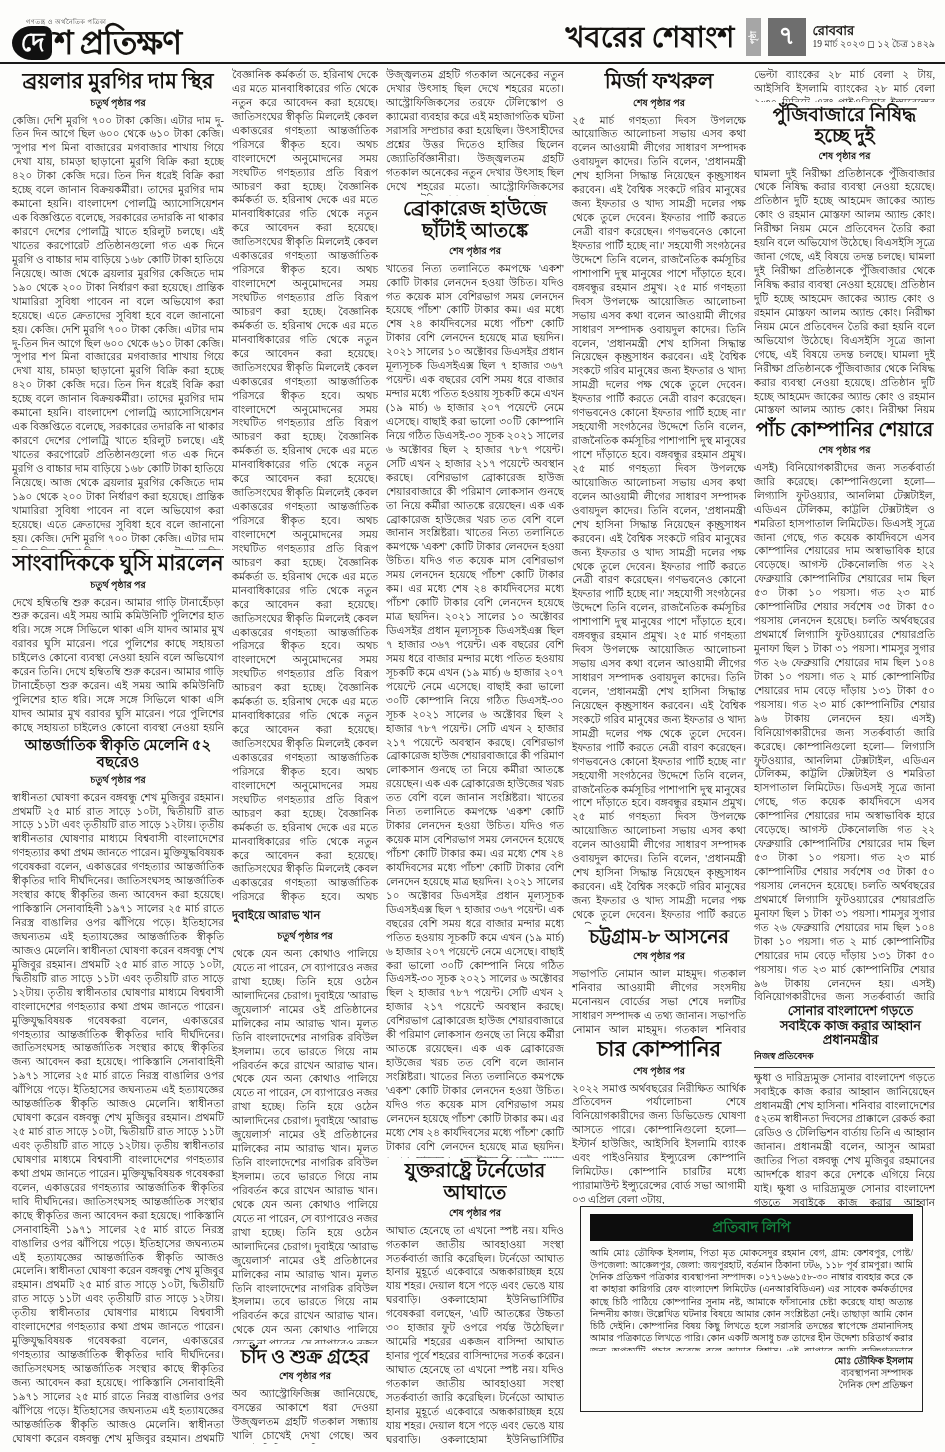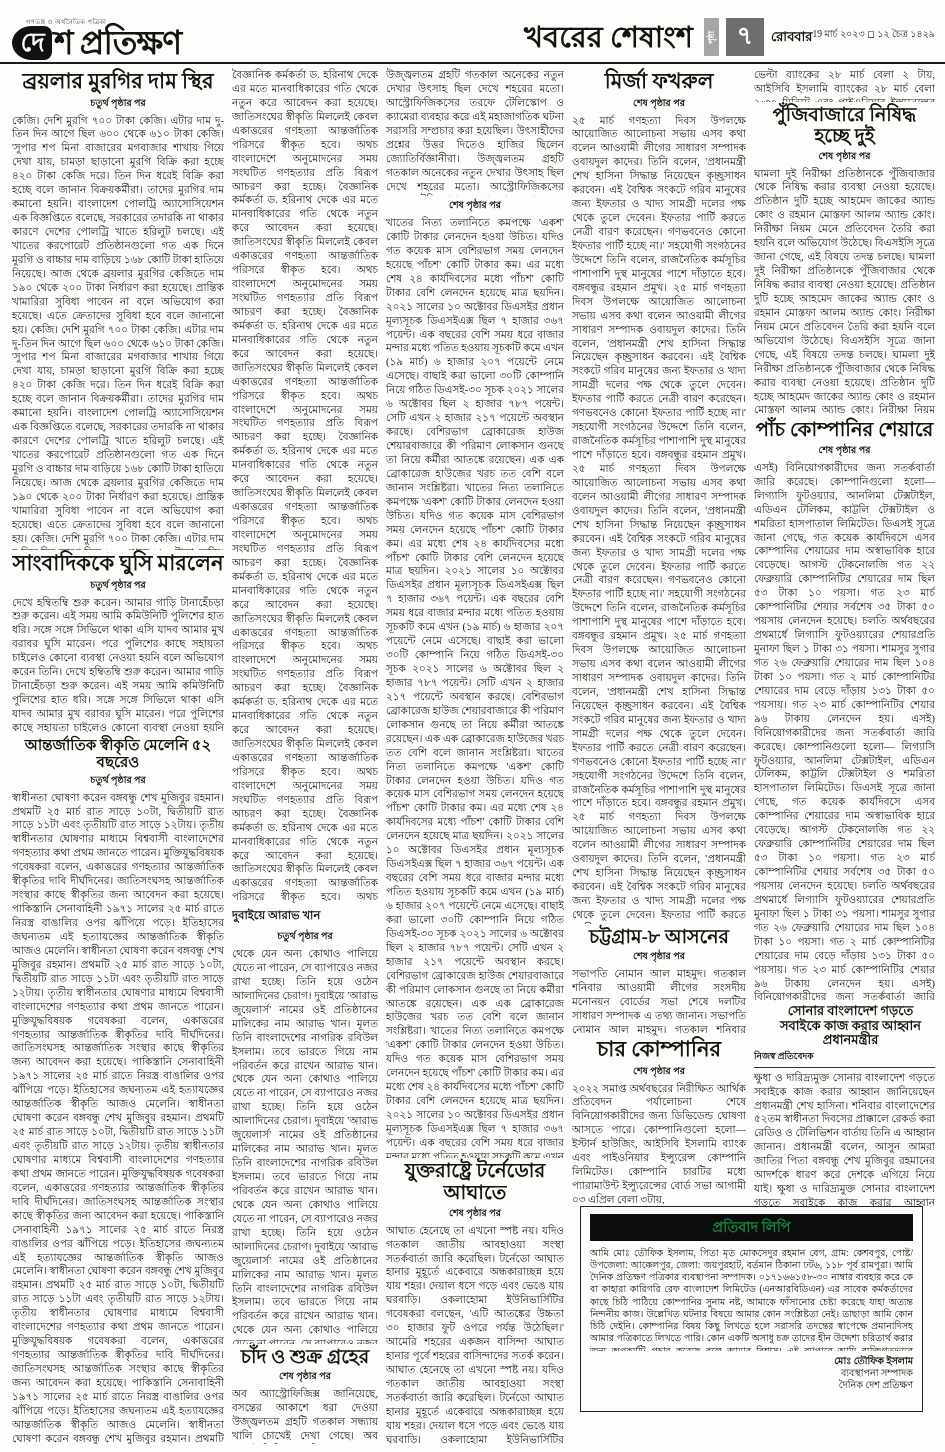--- a/index.html
+++ b/index.html
@@ -35,21 +35,21 @@
   .page-label-box{
     background:#a6a6a6;color:#fff;width:15px;height:38px;
     display:flex;align-items:center;justify-content:center;
   }
   .page-label-box span{transform:rotate(-90deg);font-size:8px;white-space:nowrap;font-weight:bold;}
   .page-num-box{
     background:#6e6e6e;color:#fff;width:38px;height:38px;
     display:flex;align-items:center;justify-content:center;
     font-size:25px;font-weight:bold;
   }
-  .dateblock{display:flex;flex-direction:row;line-height:1.25;}
+  .dateblock{display:flex;flex-direction:column;line-height:1.25;}
   .day{font-size:13px;font-weight:bold;}
   .dateline{font-size:9.5px;color:#222;}
   
   .content{
     position:relative;
     display:flex;gap:8px;
     padding:4px 10px 0 12px;
     height:1380px;box-sizing:border-box;
   }
   .col{display:flex;flex-direction:column;min-width:0;}
@@ -151,20 +151,21 @@
         <div class="kicker">শেষ পৃষ্ঠার পর</div>
         <div class="body">অব অ্যাস্ট্রোফিজিক্স জানিয়েছে, বসন্তের আকাশে ধরা দেওয়া উজ্জ্বলতম গ্রহটি গতকাল সন্ধ্যায় খালি চোখেই দেখা গেছে। অব অ্যাস্ট্রোফিজিক্স জানিয়েছে, বসন্তের আকাশে ধরা দেওয়া উজ্জ্বলতম গ্রহটি গতকাল সন্ধ্যায় খালি চোখেই দেখা গেছে।</div>
       </div>
     </div>
 
     <div class="col c3">
       <div class="seg" style="flex:0 0 128px;">
         <div class="body">উজ্জ্বলতম গ্রহটি গতকাল অনেকের নতুন দেখার উৎসাহ ছিল দেখে শহরের মতো। আস্ট্রোফিজিকসের তরফে টেলিস্কোপ ও ক্যামেরা ব্যবহার করে এই মহাজাগতিক ঘটনা সরাসরি সম্প্রচার করা হয়েছিল। উৎসাহীদের প্রশ্নের উত্তর দিতেও হাজির ছিলেন জ্যোতির্বিজ্ঞানীরা। উজ্জ্বলতম গ্রহটি গতকাল অনেকের নতুন দেখার উৎসাহ ছিল দেখে শহরের মতো। আস্ট্রোফিজিকসের তরফে টেলিস্কোপ ও ক্যামেরা ব্যবহার করে এই মহাজাগতিক ঘটনা সরাসরি সম্প্রচার করা হয়েছিল। উৎসাহীদের প্রশ্নের উত্তর দিতেও হাজির ছিলেন জ্যোতির্বিজ্ঞানীরা।</div>
       </div>
       <div class="seg" style="flex:0 0 962px;">
+        <div class="headline" style="font-size:19.5px;">ব্রোকারেজ হাউজে ছাঁটাই আতঙ্কে</div>
         <div class="kicker">শেষ পৃষ্ঠার পর</div>
         <div class="body">খাতের নিত্য তলানিতে কমপক্ষে 'একশ' কোটি টাকার লেনদেন হওয়া উচিত। যদিও গত কয়েক মাস বেশিরভাগ সময় লেনদেন হয়েছে পাঁচশ' কোটি টাকার কম। এর মধ্যে শেষ ২৪ কার্যদিবসের মধ্যে পাঁচশ' কোটি টাকার বেশি লেনদেন হয়েছে মাত্র ছয়দিন। ২০২১ সালের ১০ অক্টোবর ডিএসইর প্রধান মূল্যসূচক ডিএসইএক্স ছিল ৭ হাজার ৩৬৭ পয়েন্ট। এক বছরের বেশি সময় ধরে বাজার মন্দার মধ্যে পতিত হওয়ায় সূচকটি কমে এখন (১৯ মার্চ) ৬ হাজার ২০৭ পয়েন্টে নেমে এসেছে। বাছাই করা ভালো ৩০টি কোম্পানি নিয়ে গঠিত ডিএসই-৩০ সূচক ২০২১ সালের ৬ অক্টোবর ছিল ২ হাজার ৭৮৭ পয়েন্ট। সেটি এখন ২ হাজার ২১৭ পয়েন্টে অবস্থান করছে। বেশিরভাগ ব্রোকারেজ হাউজ শেয়ারবাজারে কী পরিমাণ লোকসান গুনছে তা নিয়ে কর্মীরা আতঙ্কে রয়েছেন। এক এক ব্রোকারেজ হাউজের খরচ তত বেশি বলে জানান সংশ্লিষ্টরা। খাতের নিত্য তলানিতে কমপক্ষে 'একশ' কোটি টাকার লেনদেন হওয়া উচিত। যদিও গত কয়েক মাস বেশিরভাগ সময় লেনদেন হয়েছে পাঁচশ' কোটি টাকার কম। এর মধ্যে শেষ ২৪ কার্যদিবসের মধ্যে পাঁচশ' কোটি টাকার বেশি লেনদেন হয়েছে মাত্র ছয়দিন। ২০২১ সালের ১০ অক্টোবর ডিএসইর প্রধান মূল্যসূচক ডিএসইএক্স ছিল ৭ হাজার ৩৬৭ পয়েন্ট। এক বছরের বেশি সময় ধরে বাজার মন্দার মধ্যে পতিত হওয়ায় সূচকটি কমে এখন (১৯ মার্চ) ৬ হাজার ২০৭ পয়েন্টে নেমে এসেছে। বাছাই করা ভালো ৩০টি কোম্পানি নিয়ে গঠিত ডিএসই-৩০ সূচক ২০২১ সালের ৬ অক্টোবর ছিল ২ হাজার ৭৮৭ পয়েন্ট। সেটি এখন ২ হাজার ২১৭ পয়েন্টে অবস্থান করছে। বেশিরভাগ ব্রোকারেজ হাউজ শেয়ারবাজারে কী পরিমাণ লোকসান গুনছে তা নিয়ে কর্মীরা আতঙ্কে রয়েছেন। এক এক ব্রোকারেজ হাউজের খরচ তত বেশি বলে জানান সংশ্লিষ্টরা। খাতের নিত্য তলানিতে কমপক্ষে 'একশ' কোটি টাকার লেনদেন হওয়া উচিত। যদিও গত কয়েক মাস বেশিরভাগ সময় লেনদেন হয়েছে পাঁচশ' কোটি টাকার কম। এর মধ্যে শেষ ২৪ কার্যদিবসের মধ্যে পাঁচশ' কোটি টাকার বেশি লেনদেন হয়েছে মাত্র ছয়দিন। ২০২১ সালের ১০ অক্টোবর ডিএসইর প্রধান মূল্যসূচক ডিএসইএক্স ছিল ৭ হাজার ৩৬৭ পয়েন্ট। এক বছরের বেশি সময় ধরে বাজার মন্দার মধ্যে পতিত হওয়ায় সূচকটি কমে এখন (১৯ মার্চ) ৬ হাজার ২০৭ পয়েন্টে নেমে এসেছে। বাছাই করা ভালো ৩০টি কোম্পানি নিয়ে গঠিত ডিএসই-৩০ সূচক ২০২১ সালের ৬ অক্টোবর ছিল ২ হাজার ৭৮৭ পয়েন্ট। সেটি এখন ২ হাজার ২১৭ পয়েন্টে অবস্থান করছে। বেশিরভাগ ব্রোকারেজ হাউজ শেয়ারবাজারে কী পরিমাণ লোকসান গুনছে তা নিয়ে কর্মীরা আতঙ্কে রয়েছেন। এক এক ব্রোকারেজ হাউজের খরচ তত বেশি বলে জানান সংশ্লিষ্টরা। খাতের নিত্য তলানিতে কমপক্ষে 'একশ' কোটি টাকার লেনদেন হওয়া উচিত। যদিও গত কয়েক মাস বেশিরভাগ সময় লেনদেন হয়েছে পাঁচশ' কোটি টাকার কম। এর মধ্যে শেষ ২৪ কার্যদিবসের মধ্যে পাঁচশ' কোটি টাকার বেশি লেনদেন হয়েছে মাত্র ছয়দিন। ২০২১ সালের ১০ অক্টোবর ডিএসইর প্রধান মূল্যসূচক ডিএসইএক্স ছিল ৭ হাজার ৩৬৭ পয়েন্ট। এক বছরের বেশি সময় ধরে বাজার মন্দার মধ্যে পতিত হওয়ায় সূচকটি কমে এখন (১৯ মার্চ) ৬ হাজার ২০৭ পয়েন্টে নেমে এসেছে। বাছাই করা ভালো ৩০টি কোম্পানি নিয়ে গঠিত ডিএসই-৩০ সূচক ২০২১ সালের ৬ অক্টোবর ছিল ২ হাজার ৭৮৭ পয়েন্ট। সেটি এখন ২ হাজার ২১৭ পয়েন্টে অবস্থান করছে। বেশিরভাগ ব্রোকারেজ হাউজ শেয়ারবাজারে কী পরিমাণ লোকসান গুনছে তা নিয়ে কর্মীরা আতঙ্কে রয়েছেন। এক এক ব্রোকারেজ হাউজের খরচ তত বেশি বলে জানান সংশ্লিষ্টরা।</div>
       </div>
       <div class="seg grow">
         <div class="headline" style="font-size:19.5px;">যুক্তরাষ্ট্রে টর্নেডোর আঘাতে</div>
         <div class="kicker">শেষ পৃষ্ঠার পর</div>
         <div class="body">আঘাত হেনেছে তা এখনো স্পষ্ট নয়। যদিও গতকাল জাতীয় আবহাওয়া সংস্থা সতর্কবার্তা জারি করেছিল। টর্নেডো আঘাত হানার মুহূর্তে একেবারে অন্ধকারাচ্ছন্ন হয়ে যায় শহর। দেয়াল ধসে পড়ে এবং ভেঙে যায় ঘরবাড়ি। ওকলাহোমা ইউনিভার্সিটির গবেষকরা বলছেন, 'এটি আতঙ্কের উচ্চতা ৩০ হাজার ফুট ওপরে পর্যন্ত উঠেছিল।' আমেরি শহরের একজন বাসিন্দা আঘাত হানার পূর্বে শহরের বাসিন্দাদের সতর্ক করেন। আঘাত হেনেছে তা এখনো স্পষ্ট নয়। যদিও গতকাল জাতীয় আবহাওয়া সংস্থা সতর্কবার্তা জারি করেছিল। টর্নেডো আঘাত হানার মুহূর্তে একেবারে অন্ধকারাচ্ছন্ন হয়ে যায় শহর। দেয়াল ধসে পড়ে এবং ভেঙে যায় ঘরবাড়ি। ওকলাহোমা ইউনিভার্সিটির গবেষকরা বলছেন, 'এটি আতঙ্কের উচ্চতা ৩০ হাজার ফুট ওপরে পর্যন্ত উঠেছিল।' আমেরি শহরের একজন বাসিন্দা আঘাত হানার পূর্বে শহরের বাসিন্দাদের সতর্ক করেন।</div>
       </div>
     </div>
 

